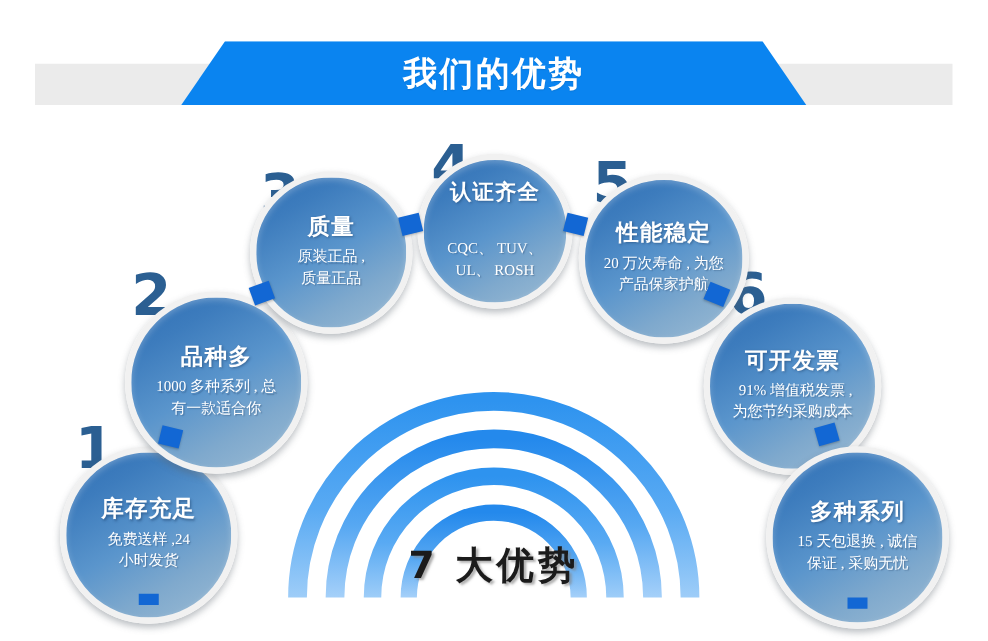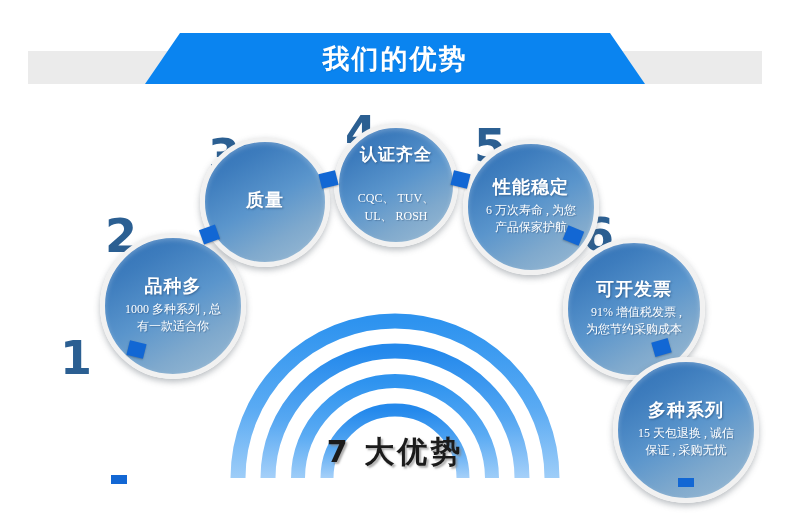--- a/index.html
+++ b/index.html
@@ -130,40 +130,47 @@
   <div class="center-label">7 大优势</div>
 
   <div class="num" style="left:60px;top:335px;">1</div>
   <div class="num" style="left:105px;top:213px;">2</div>
   <div class="num" style="left:208px;top:133px;">3</div>
   <div class="num" style="left:345px;top:110px;">4</div>
   <div class="num" style="left:474px;top:123px;">5</div>
   <div class="num" style="left:582px;top:212px;">6</div>
   <div class="num" style="left:637px;top:335px;">7</div>
 
+  <div class="bubble" style="left:48px;top:357px;width:142px;height:142px;">
+    <div class="b-title">库存充足</div>
+    <div class="b-desc">免费送样 ,24
+小时发货</div>
+  </div>
 
   <div class="bubble" style="left:100px;top:233px;width:146px;height:146px;">
     <div class="b-title">品种多</div>
     <div class="b-desc">1000 多种系列 , 总
 有一款适合你</div>
   </div>
 
   <div class="bubble" style="left:200px;top:137px;width:130px;height:130px;">
     <div class="b-title">质量</div>
+    <div class="b-desc">原装正品 ,
+质量正品</div>
   </div>
 
   <div class="bubble small" style="left:334px;top:123px;width:124px;height:124px;gap:22px;">
     <div class="b-title">认证齐全</div>
     <div class="b-desc">CQC、 TUV、
 UL、 ROSH</div>
   </div>
 
   <div class="bubble" style="left:463px;top:139px;width:136px;height:136px;">
     <div class="b-title">性能稳定</div>
-    <div class="b-desc">6 万次寿命 , 为您
+    <div class="b-desc">20 万次寿命 , 为您
 产品保家护航</div>
   </div>
 
   <div class="bubble" style="left:563px;top:238px;width:142px;height:142px;text-align:right;">
     <div class="b-title">可开发票</div>
     <div class="b-desc">91% 增值税发票 ,
 为您节约采购成本</div>
   </div>
 
   <div class="bubble" style="left:613px;top:357px;width:146px;height:146px;">

